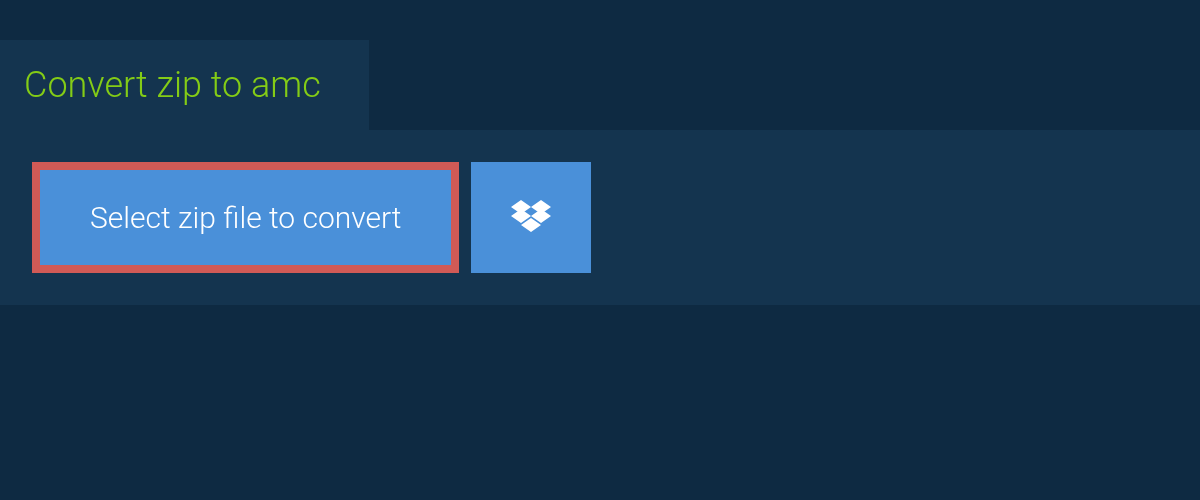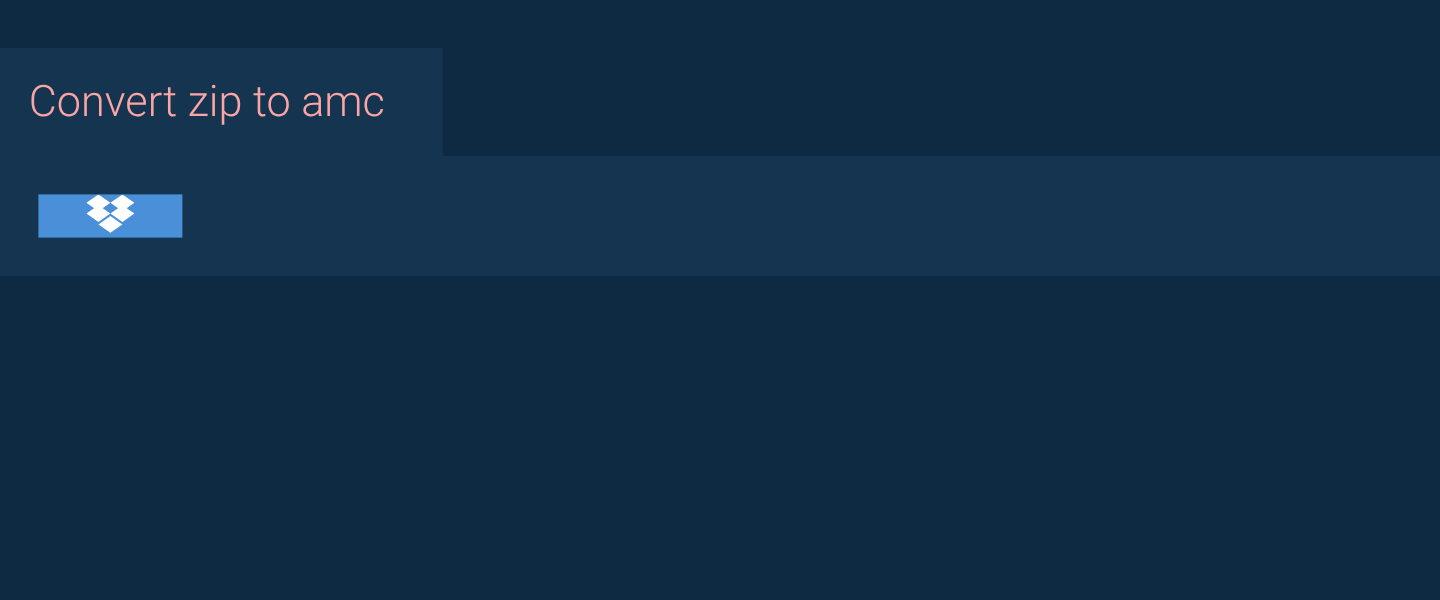--- a/index.html
+++ b/index.html
@@ -15,21 +15,21 @@
       overflow: hidden;
     }
     .tab-header {
       display: inline-block;
       background: #14344f;
       padding: 24px 48px 24px 24px;
       margin-top: 40px;
       margin-left: 0;
     }
     .tab-title {
-      color: #fca5a5;
+      color: #84cc16;
       font-size: 36px;
       font-weight: 300;
       text-align: center;
     }
     .main-panel {
       background: #14344f;
       padding: 32px;
       width: 100%;
     }
     .button-row {
@@ -67,20 +67,23 @@
 <body>
 
 
 
 <div class="tab-header">
   <h1 class="tab-title">Convert zip to amc</h1>
 </div>
 
 <div class="main-panel">
   <div class="button-row">
+    <div class="select-file-button">
+      <span>Select zip file to convert</span>
+    </div>
     <div class="dropbox-button">
       <svg class="dropbox-icon" viewBox="0 0 40 36">
         <path d="M10 0 L20 7 L10 14 L0 7 Z M30 0 L40 7 L30 14 L20 7 Z M0 16 L10 9 L20 16 L10 23 Z M20 16 L30 9 L40 16 L30 23 Z M10 25 L20 18 L30 25 L20 32 Z"></path>
       </svg>
     </div>
   </div>
 </div>
 
 
 

